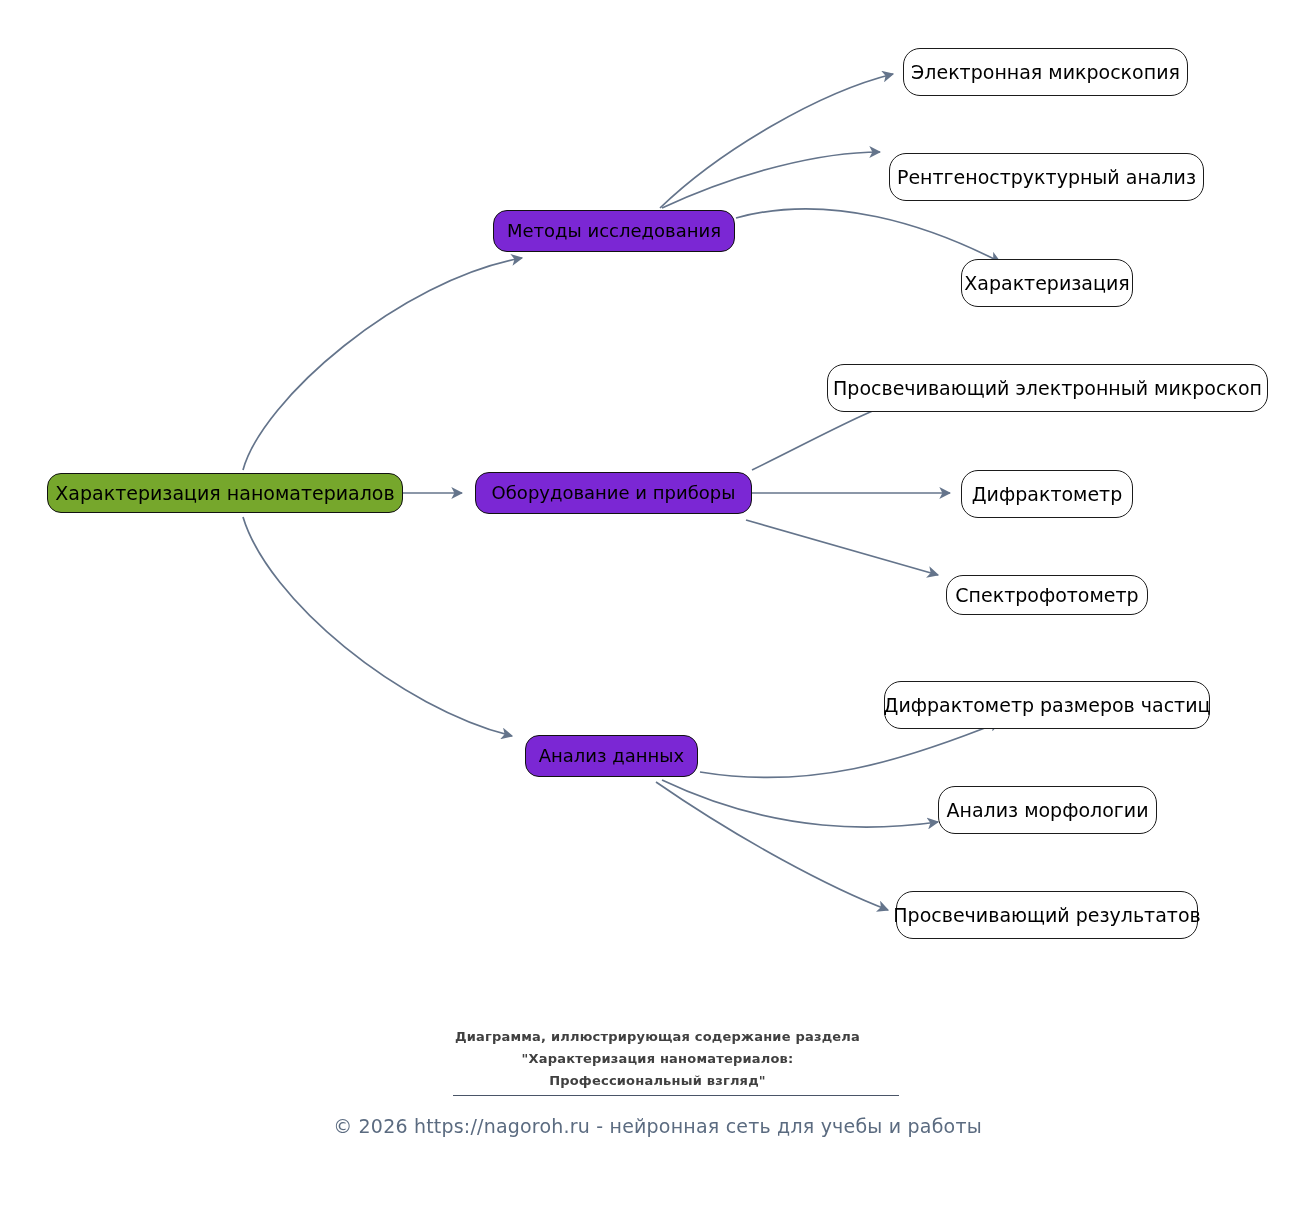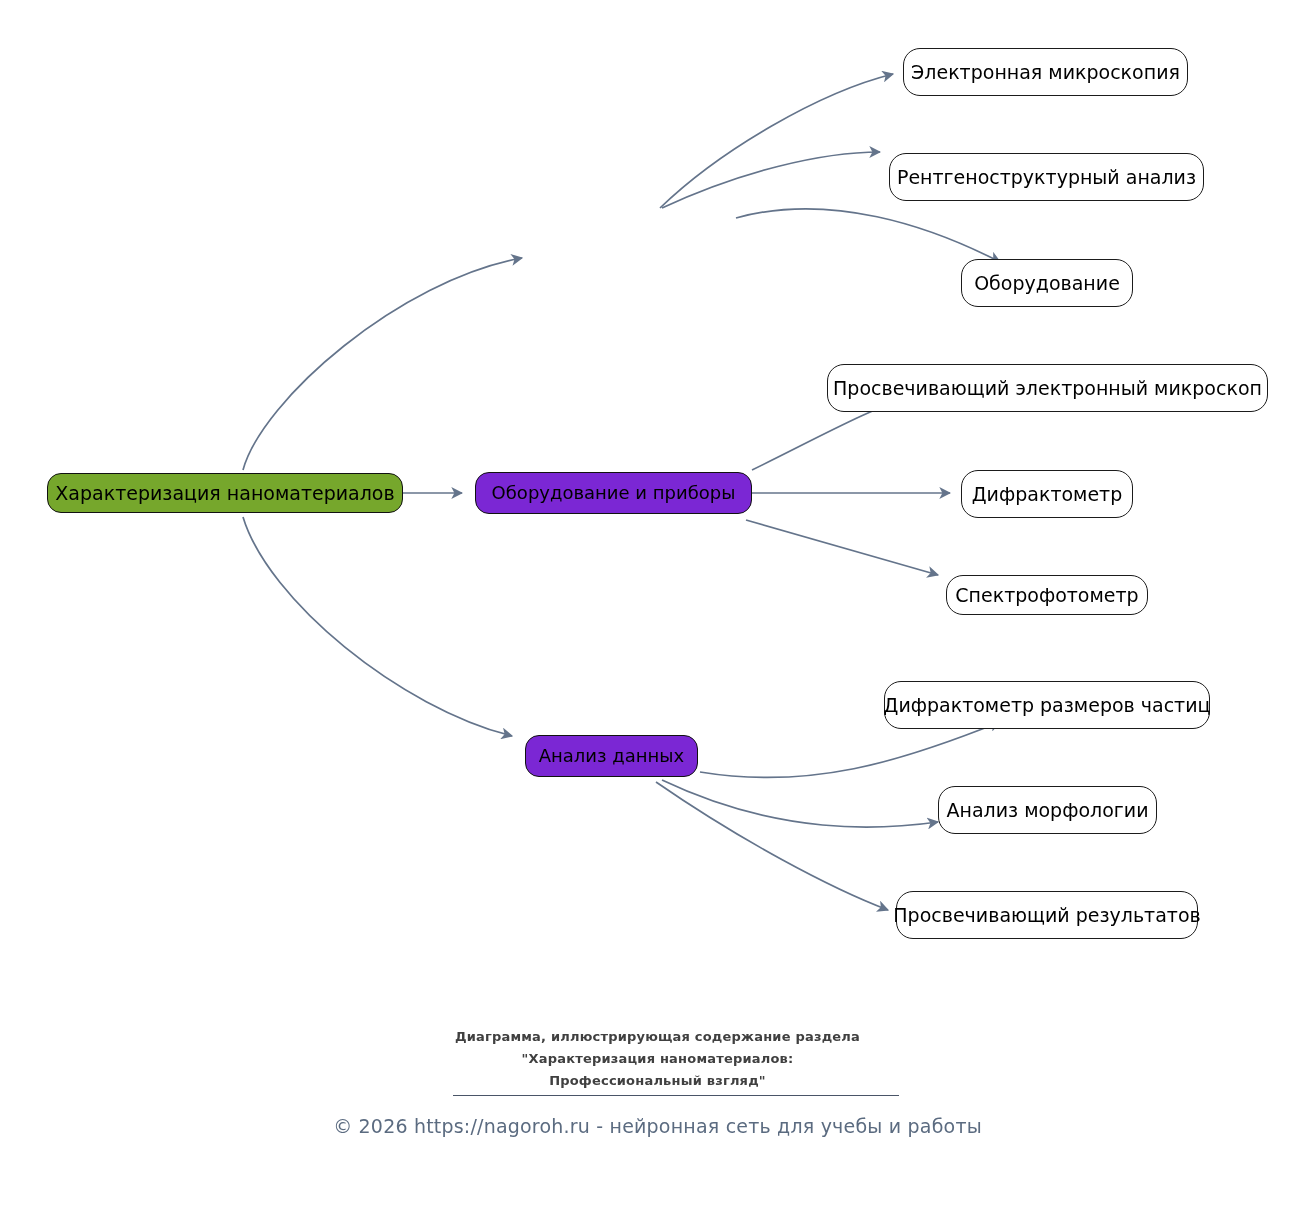--- a/index.html
+++ b/index.html
@@ -112,31 +112,34 @@
 
     <path d="M 700,772 C 810,790 900,762 1000,722" fill="none" stroke="#64748b" stroke-width="1.7" marker-end="url(#arrow)"></path>
     <path d="M 662,780 C 780,836 880,830 938,822" fill="none" stroke="#64748b" stroke-width="1.7" marker-end="url(#arrow)"></path>
     <path d="M 656,782 C 740,840 830,888 888,910" fill="none" stroke="#64748b" stroke-width="1.7" marker-end="url(#arrow)"></path>
   </svg>
 
   <div class="node node-root" style="left:47px; top:473px; width:356px; height:40px;">
     <span>Характеризация наноматериалов</span>
   </div>
 
+  <div class="node node-branch" style="left:493px; top:210px; width:242px; height:42px;">
+    <span>Методы исследования</span>
+  </div>
 
   <div class="node node-leaf" style="left:903px; top:48px; width:285px; height:48px;">
     <span>Электронная микроскопия</span>
   </div>
 
   <div class="node node-leaf" style="left:889px; top:153px; width:315px; height:48px;">
     <span>Рентгеноструктурный анализ</span>
   </div>
 
   <div class="node node-leaf" style="left:961px; top:259px; width:172px; height:48px;">
-    <span>Оборудование</span>
+    <span>Характеризация</span>
   </div>
 
   <div class="node node-branch" style="left:475px; top:472px; width:277px; height:42px;">
     <span>Оборудование и приборы</span>
   </div>
 
   <div class="node node-leaf" style="left:827px; top:364px; width:441px; height:48px;">
     <span>Просвечивающий электронный микроскоп</span>
   </div>
 

